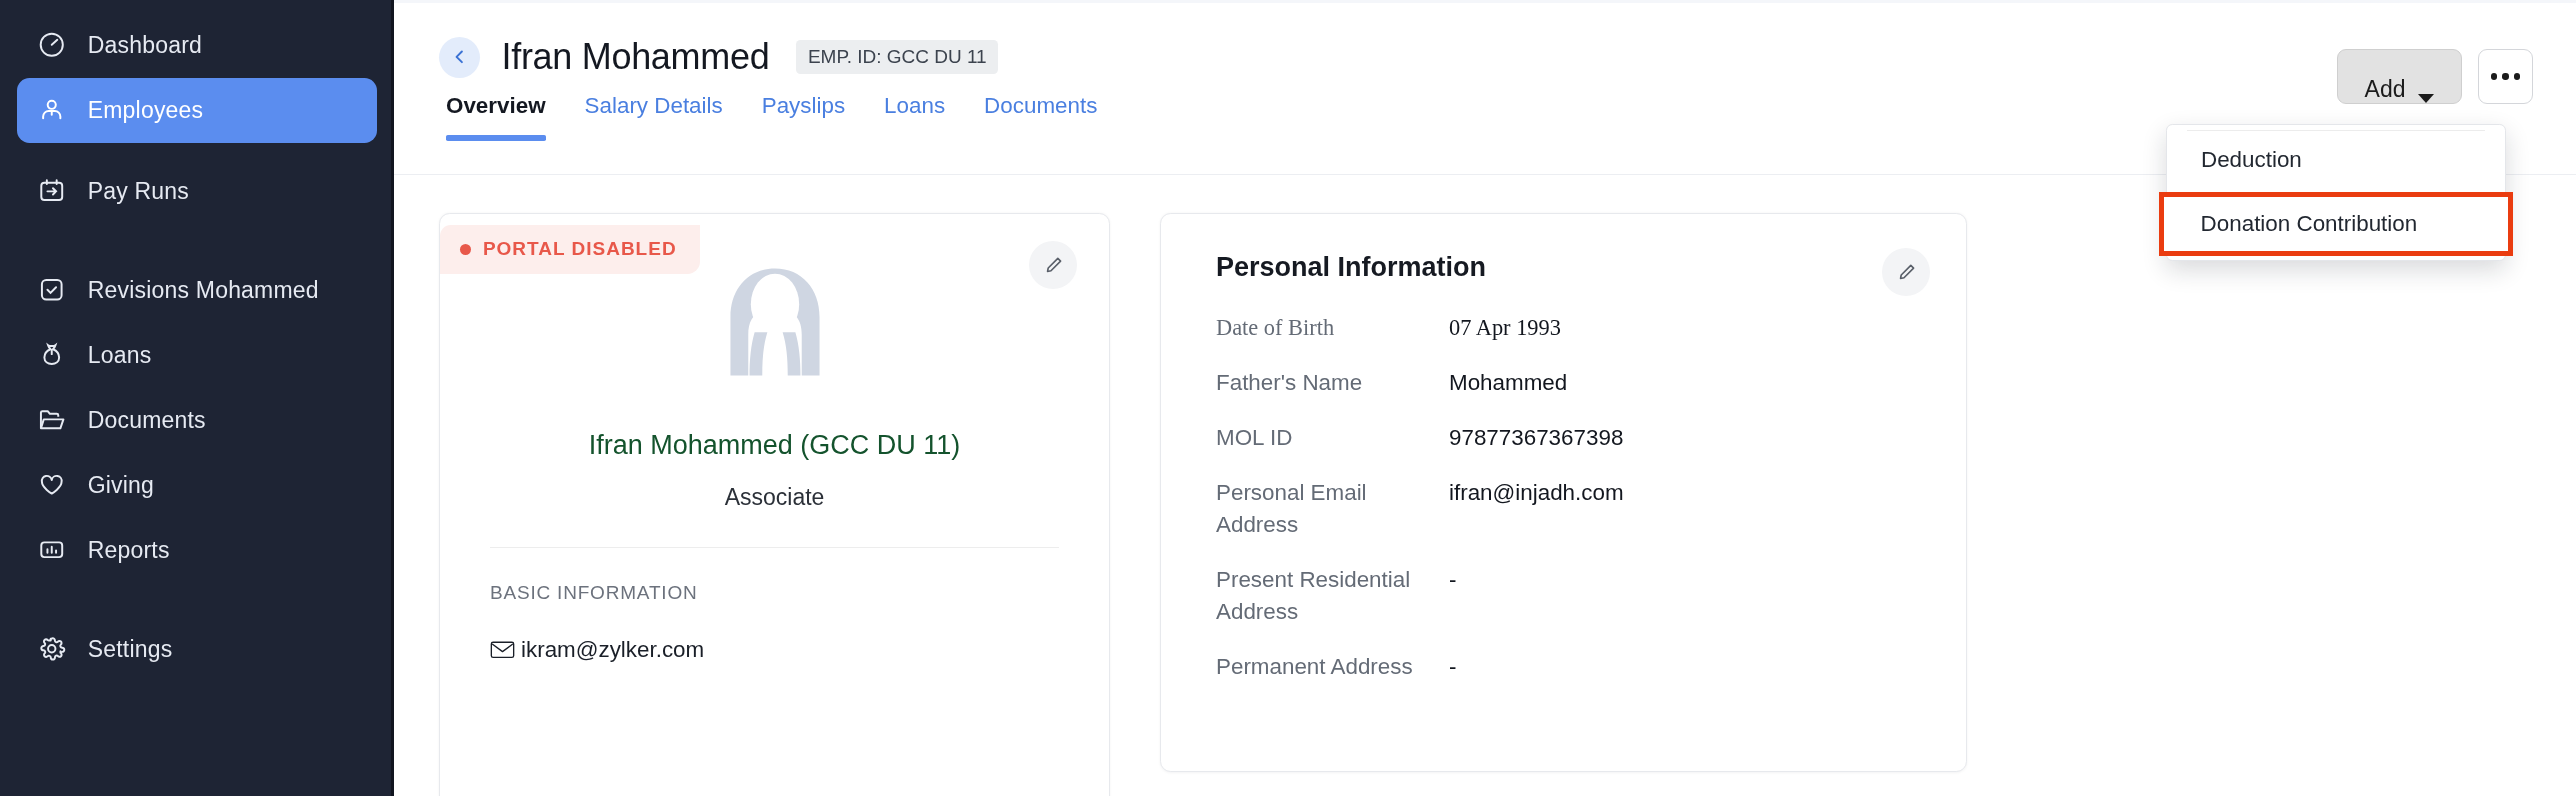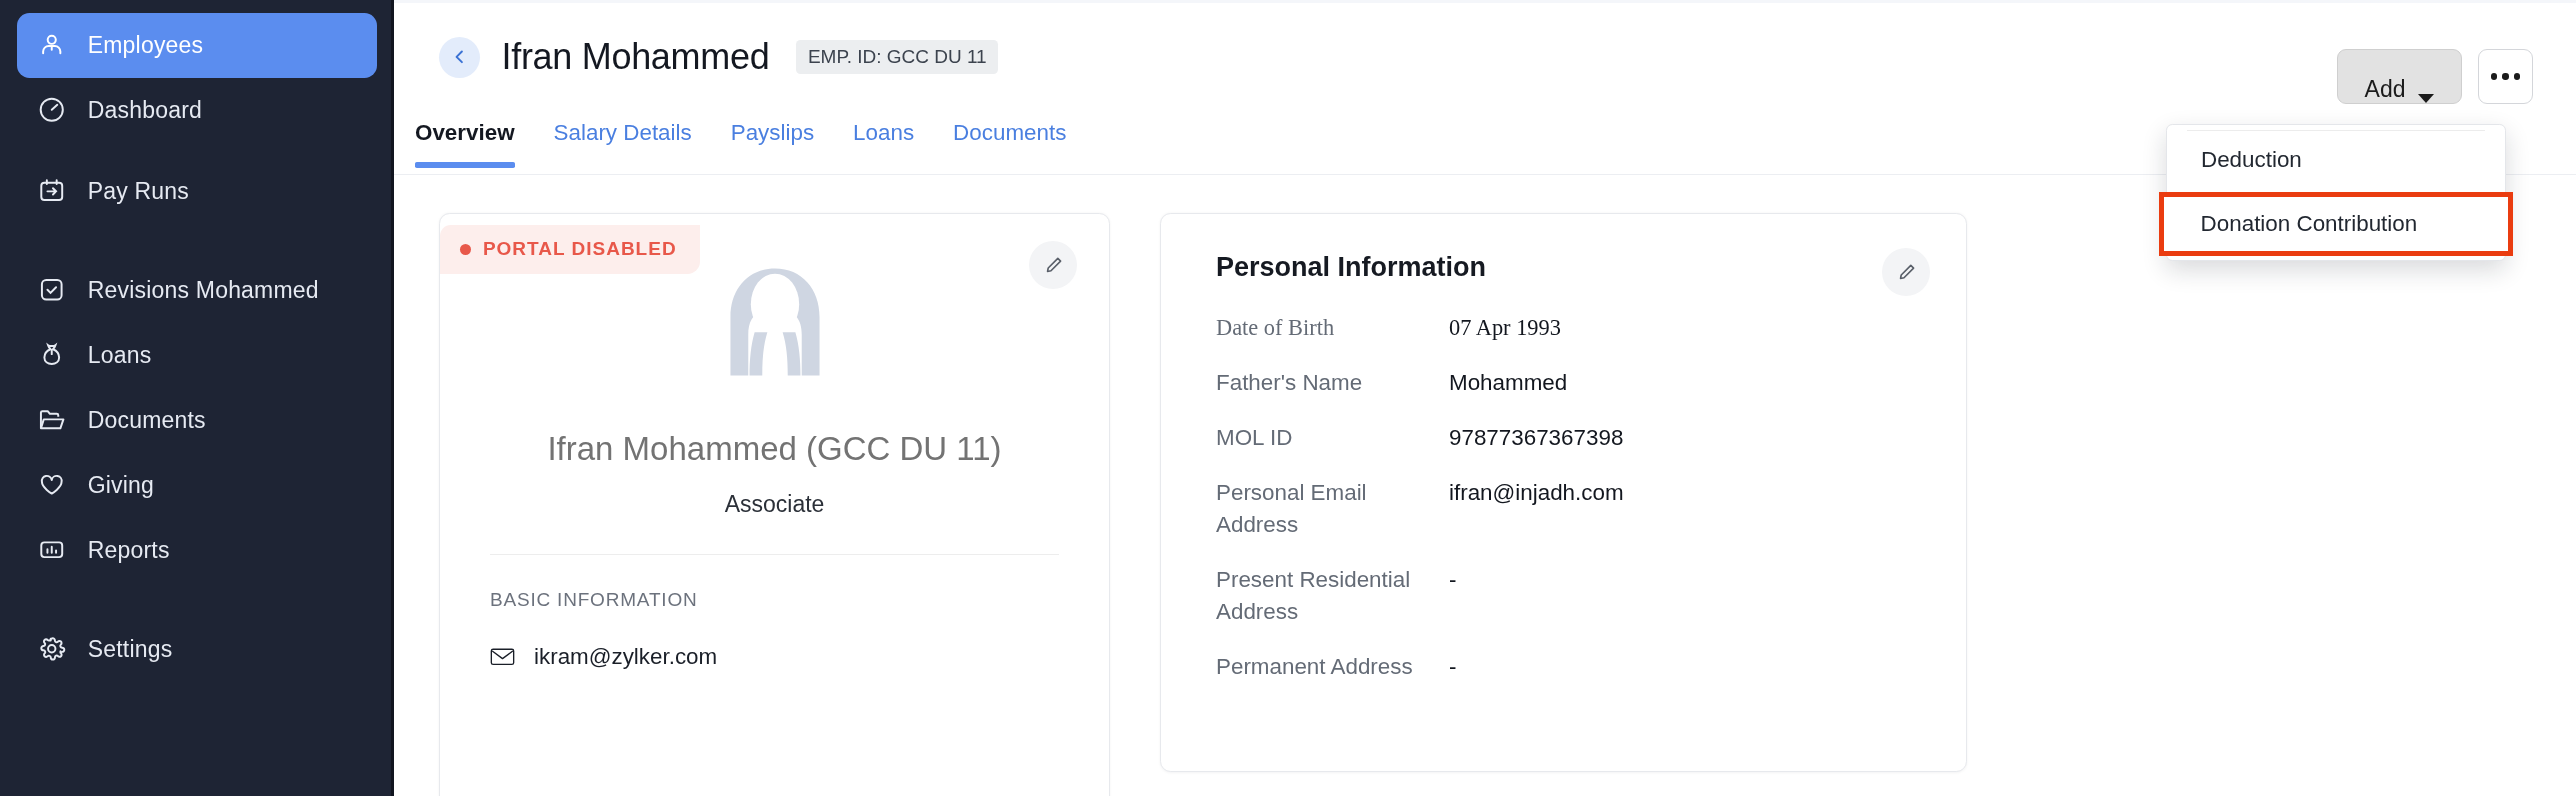--- a/index.html
+++ b/index.html
@@ -63,21 +63,21 @@
     cursor: pointer; flex: 0 0 41px;
   }
   .back-btn svg { width: 19.7px; height: 19.7px; }
   .emp-name { font-size: 36px; color: #141821; font-weight: 400; letter-spacing: -0.3px; white-space: nowrap; }
   .emp-id {
     background: #eceef0; color: #3c434e;
     font-size: 19px; padding: 6.3px 11.6px; border-radius: 4.5px;
     white-space: nowrap; margin-left: 5.4px;
   }
 
-  .tabs { display: flex; gap: 39px; padding-left: 21px; margin-top: 42px; }
+  .tabs { display: flex; gap: 39px; padding-left: 52px; margin-top: 15px; }
   .tab {
     font-size: 22.4px; color: #4a7fe0; cursor: pointer;
     padding-bottom: 19.7px; position: relative; white-space: nowrap;
   }
   .tab.active { color: #141821; font-weight: bold; }
   .tab.active::after {
     content: ""; position: absolute; left: 0; right: 0; bottom: -2.7px;
     height: 6.3px; background: #5b8def; border-radius: 1.8px;
   }
 
@@ -148,63 +148,63 @@
     position: absolute; top: 27px; right: 32px;
     width: 48px; height: 48px; border-radius: 50%;
     background: #f3f4f6; display: flex; align-items: center; justify-content: center;
     cursor: pointer;
   }
   .edit-circle svg { width: 23px; height: 23px; }
 
   .avatar-wrap { display: flex; justify-content: center; margin-top: 52px; }
   .avatar { width: 130px; height: 112px; }
 
-  .profile-name { text-align: center; font-size: 33px; color: #737373; margin-top: 52px; }
+  .profile-name { text-align: center; font-size: 27px; color: #14532d; margin-top: 52px; }
   .profile-role { text-align: center; font-size: 23px; color: #2b3038; margin-top: 23px; }
   .divider { height: 0.9px; background: #ededed; margin: 36px 50px 0 50px; }
   .basic-head { font-size: 19px; color: #6c727d; letter-spacing: 0.8px; padding: 34px 0 0 50px; }
-  .basic-row { display: flex; align-items: center; gap: 19px; padding: 33px 0 0 50px; text-align: center; }
+  .basic-row { display: flex; align-items: center; gap: 6px; padding: 33px 0 0 50px; text-align: center; }
   .basic-row svg { width: 25px; height: 19.7px; flex: 0 0 25px; }
   .basic-row span { font-size: 22.4px; color: #1a1f28; }
 
   .info-card { width: 807px; height: 559px; }
   .info-title { font-size: 27px; color: #161a22; font-weight: bold; padding: 38px 0 0 55px; }
   .info-edit { position: absolute; top: 34px; right: 36px; }
   .info-list { padding: 29px 0 0 55px; }
   .info-row { display: flex; margin-top: 22.4px; }
   .info-row:first-child { margin-top: 0; font-family: Liberation Serif, serif; }
   .info-label { width: 233px; flex: 0 0 233px; font-size: 22.4px; color: #646b76; line-height: 1.45; }
   .info-value { font-size: 22.4px; color: #13171f; line-height: 1.45; }
 </style>
 </head>
 <body>
 
 <div class="app">
 
   <nav class="sidebar">
 
+    <div class="nav-item">
+      <span class="ico">
+        <svg viewBox="0 0 24 24" fill="none" stroke="#e6eaf2" stroke-width="1.6" stroke-linecap="round">
+          <circle cx="12" cy="12" r="9"></circle>
+            <path d="M12 12l4.5-4"></path>
+        </svg>
+      </span>
+      <span class="nav-label">Dashboard</span>
+    </div>
+
     <div class="nav-item active">
       <span class="ico">
         <svg viewBox="0 0 24 24" fill="none" stroke="#ffffff" stroke-width="1.6" stroke-linecap="round">
           <circle cx="12" cy="8" r="3.3"></circle>
             <path d="M5 19v-1.5A4.5 4.5 0 0 1 9.5 13h5a4.5 4.5 0 0 1 4.5 4.5V19"></path>
             <path d="M12 13v3"></path>
         </svg>
       </span>
       <span class="nav-label">Employees</span>
-    </div>
-
-    <div class="nav-item">
-      <span class="ico">
-        <svg viewBox="0 0 24 24" fill="none" stroke="#e6eaf2" stroke-width="1.6" stroke-linecap="round">
-          <circle cx="12" cy="12" r="9"></circle>
-            <path d="M12 12l4.5-4"></path>
-        </svg>
-      </span>
-      <span class="nav-label">Dashboard</span>
     </div>
 
     <div class="nav-gap-s"></div>
 
     <div class="nav-item">
       <span class="ico">
         <svg viewBox="0 0 24 24" fill="none" stroke="#e6eaf2" stroke-width="1.6" stroke-linecap="round">
           <rect x="3.5" y="5.5" width="17" height="14" rx="2.5"></rect>
             <path d="M8 3.5v3M16 3.5v3"></path>
             <path d="M8.5 12.5h7M13 10l2.5 2.5L13 15"></path>

